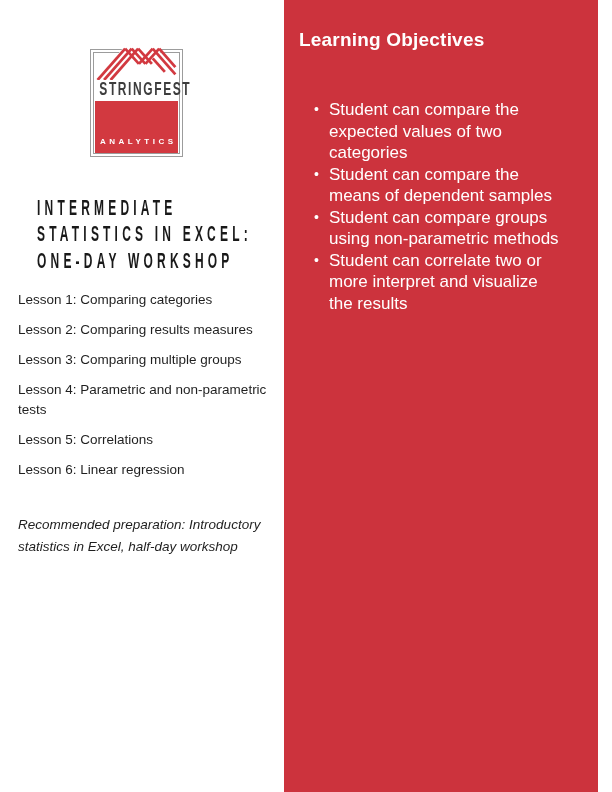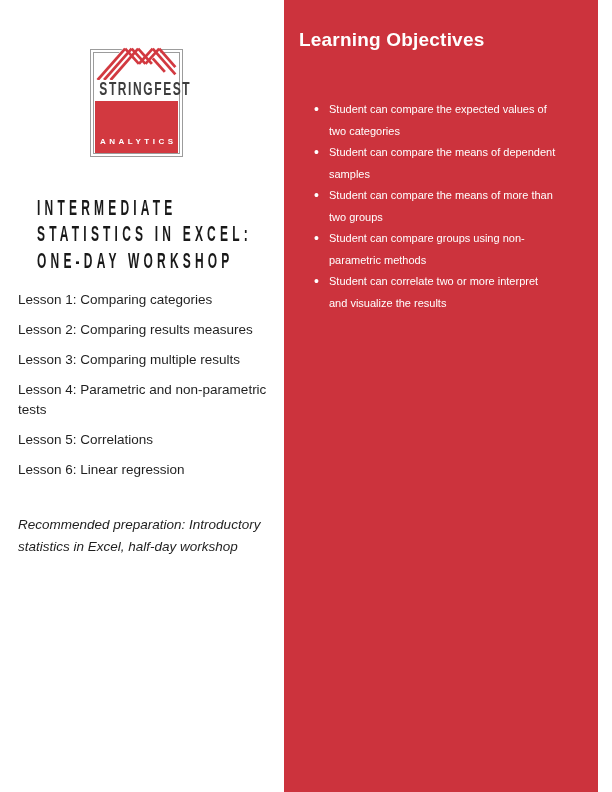--- a/index.html
+++ b/index.html
@@ -66,21 +66,21 @@
   .panel{
     position:absolute;left:284px;top:0;width:314px;height:792px;
     background:var(--panel-red);color:#ffffff;
   }
   .panel-heading{
     position:absolute;left:15px;top:29px;
     font-size:19px;font-weight:700;letter-spacing:0.2px;
   }
   .objectives{
     position:absolute;left:28px;top:99px;width:247px;
-    list-style:none;font-size:11px;line-height:21.5px;
+    list-style:none;font-size:17px;line-height:21.5px;
   }
   .objectives li{position:relative;padding-left:17px;}
   .objectives li::before{
     content:"\2022";
     position:absolute;left:2px;top:0;
     font-size:14px;
   }
 </style>
 </head>
 <body>
@@ -113,32 +113,31 @@
 
   <div class="course-title">
     <div>INTERMEDIATE</div>
     <div>STATISTICS IN EXCEL:</div>
     <div>ONE-DAY WORKSHOP</div>
   </div>
 
   <div class="lessons">
     <p>Lesson 1: Comparing categories</p>
     <p>Lesson 2: Comparing results measures</p>
-    <p>Lesson 3: Comparing multiple results</p>
+    <p>Lesson 3: Comparing multiple groups</p>
     <p>Lesson 4: Parametric and non-parametric tests</p>
     <p>Lesson 5: Correlations</p>
     <p>Lesson 6: Linear regression</p>
   </div>
 
   <p class="prep-note">Recommended preparation: Introductory statistics in Excel, half-day workshop</p>
 
   <div class="panel">
     <h1 class="panel-heading">Learning Objectives</h1>
     <ul class="objectives">
       <li>Student can compare the expected values of two categories</li>
       <li>Student can compare the means of dependent samples</li>
-      <li>Student can compare the means of more than two groups</li>
       <li>Student can compare groups using non-parametric methods</li>
       <li>Student can correlate two or more interpret and visualize the results</li>
     </ul>
   </div>
 
 </div>
 
 </body></html>

